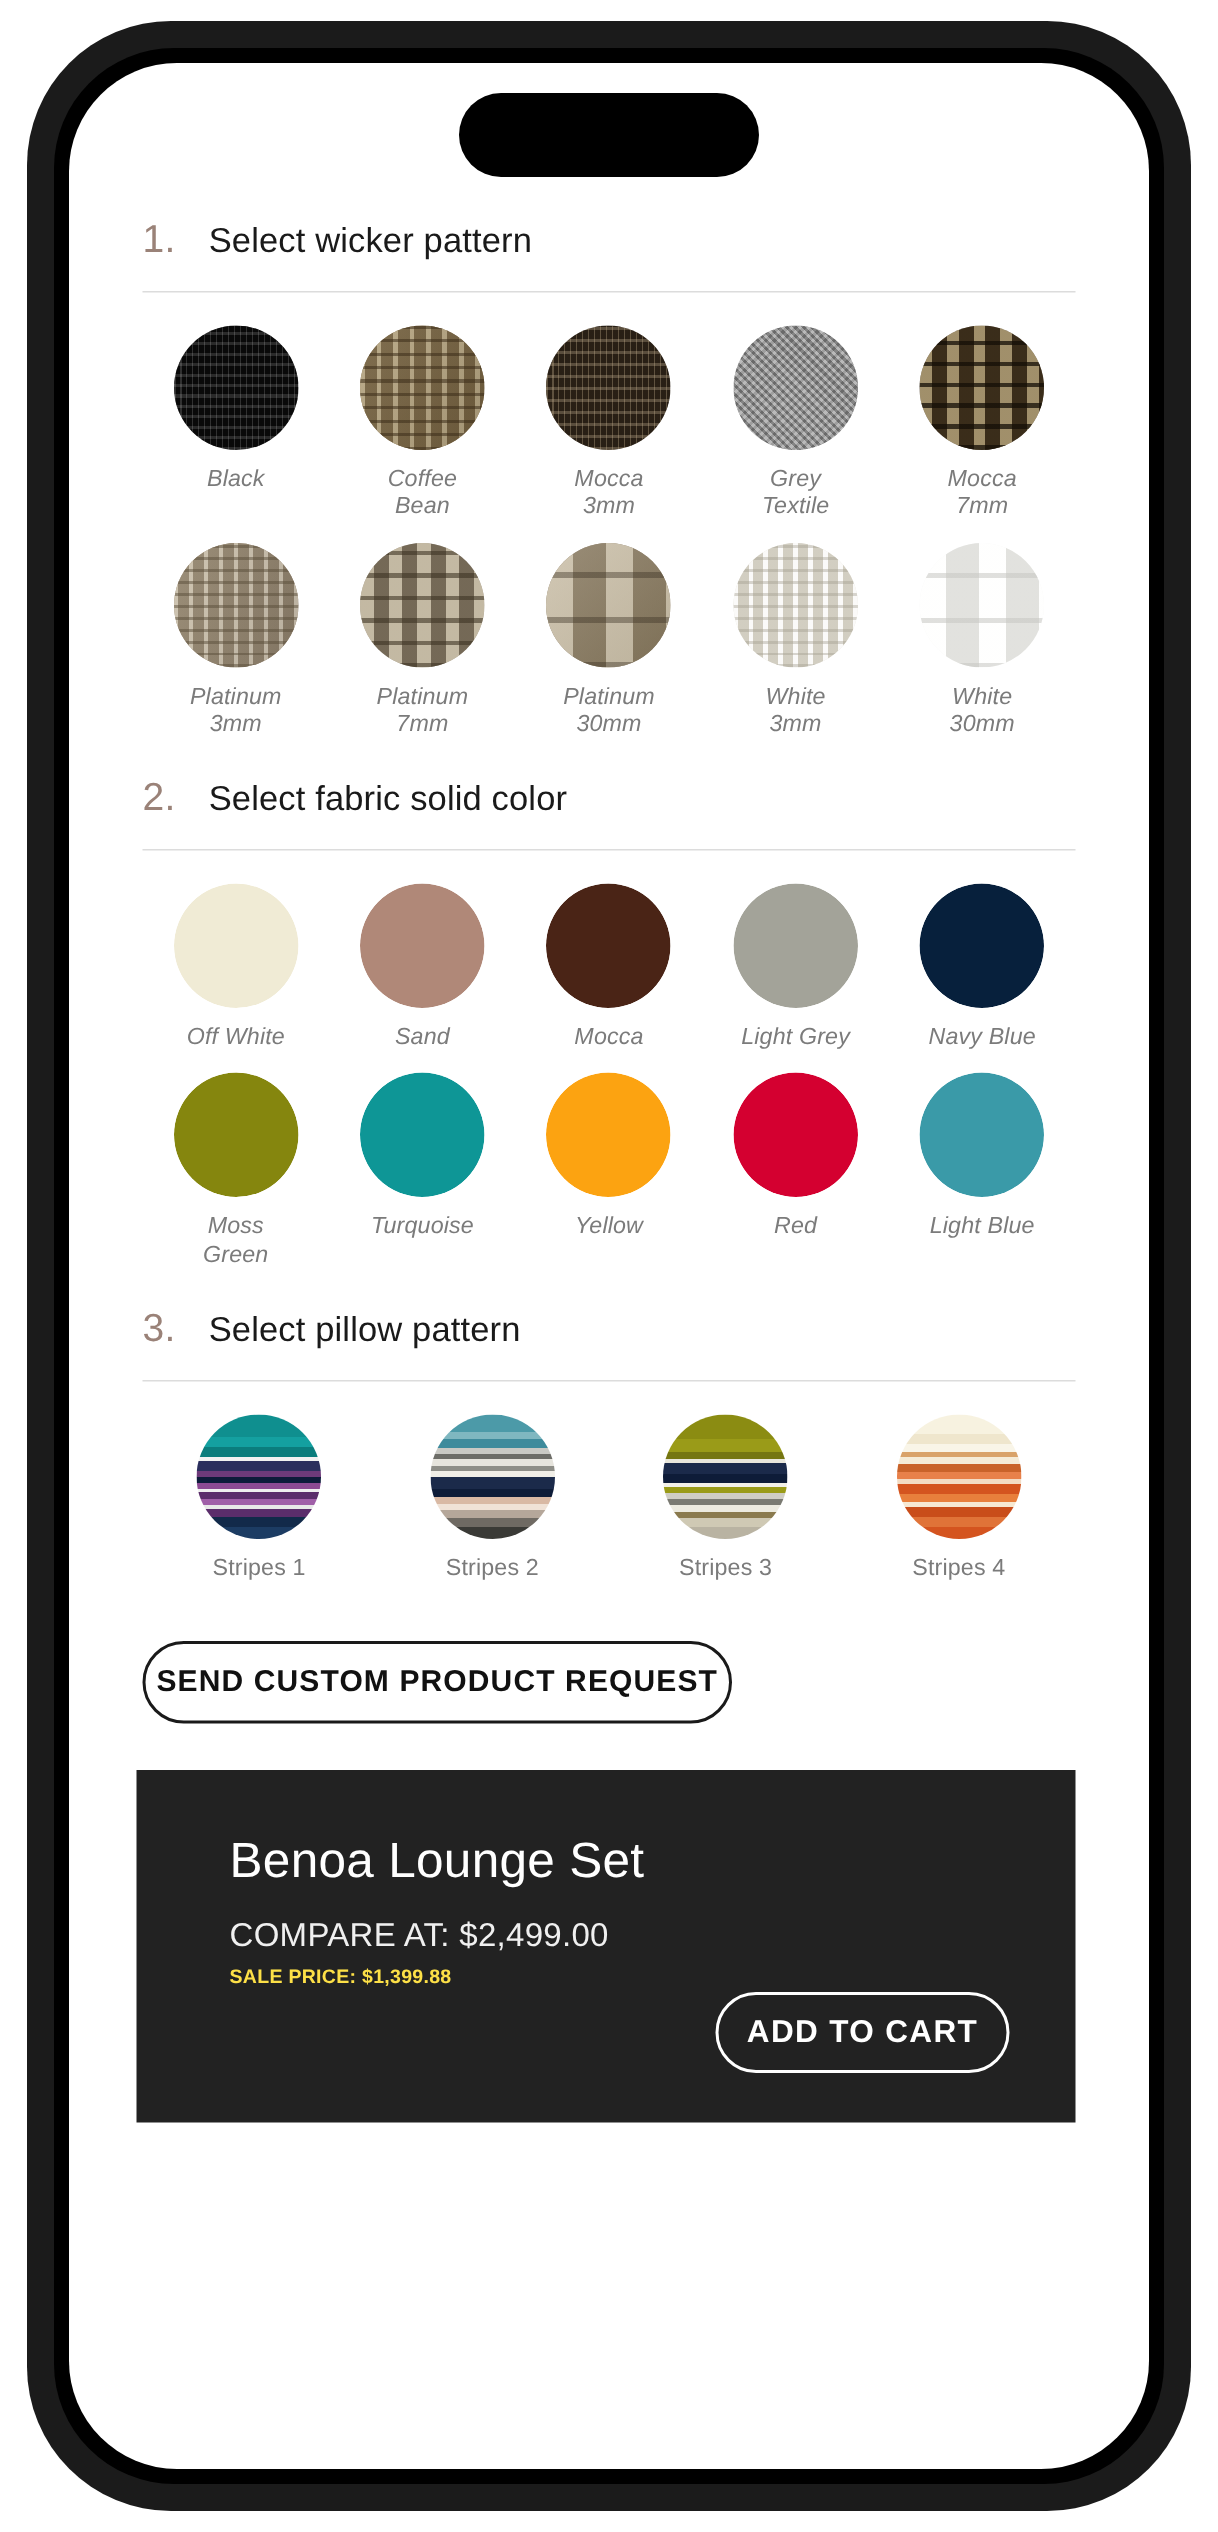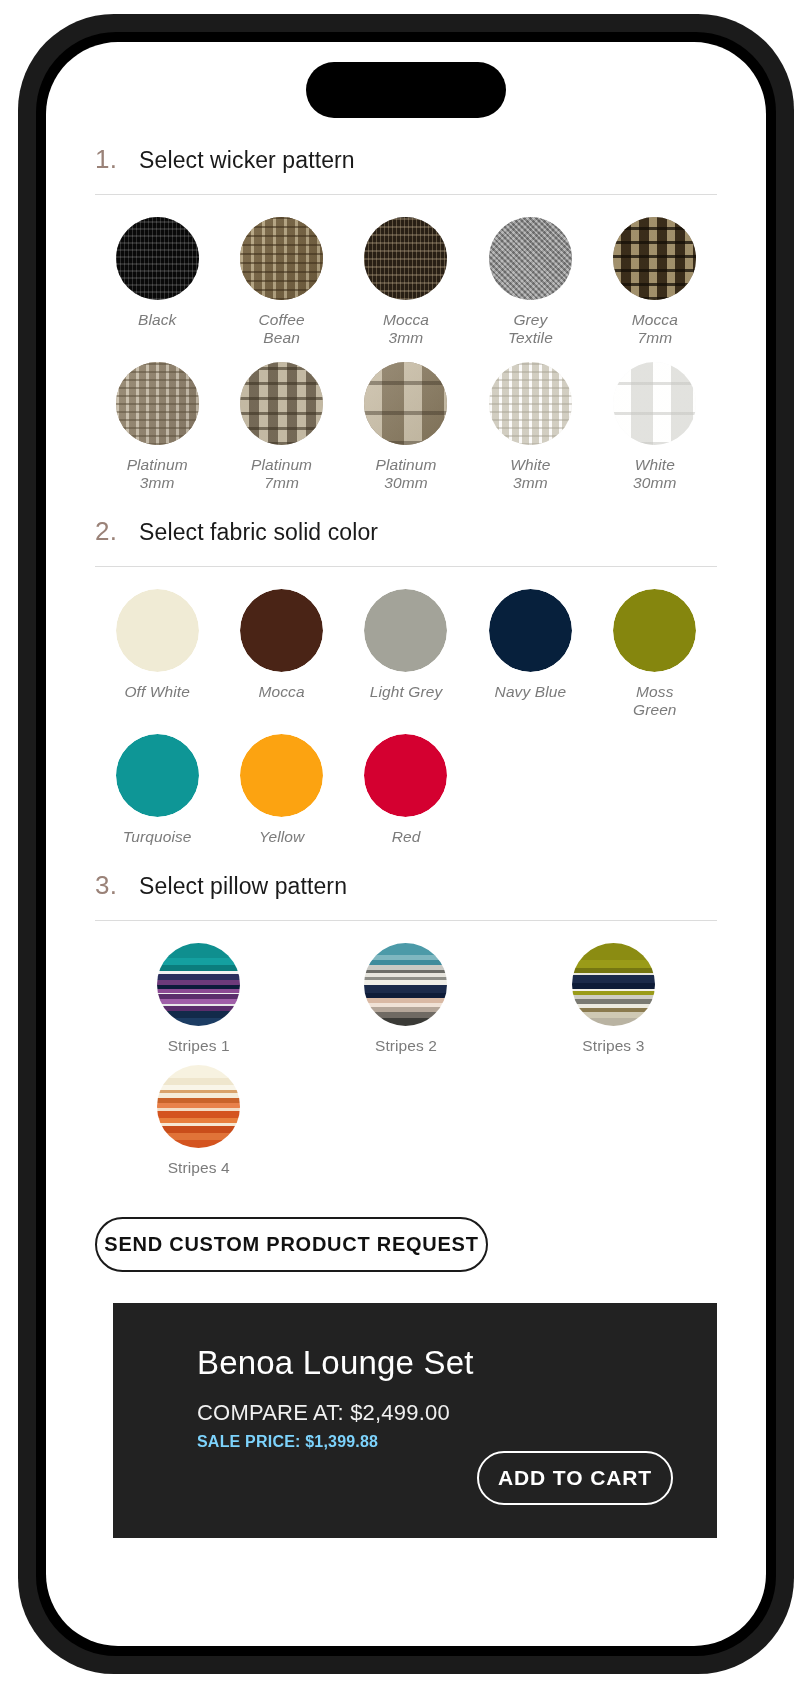--- a/index.html
+++ b/index.html
@@ -102,21 +102,21 @@
     margin-top: 11px;
     font-size: 15.5px;
     line-height: 1.18;
     color: #7b7b7b;
     text-align: center;
     letter-spacing: .1px;
     max-width: 104px;
   }
   .grid4 {
     display: grid;
-    grid-template-columns: repeat(3, 1fr);
+    grid-template-columns: repeat(4, 1fr);
     padding-top: 22px;
   }
 
   
   .tex { width: 100%; height: 100%; }
 
   
   .tex-black {
     background-color: #121212;
     background-image:
@@ -211,42 +211,42 @@
     font-weight: 700;
     letter-spacing: .75px;
     display: flex;
     align-items: center;
     justify-content: center;
     cursor: pointer;
   }
 
   
   .prod-bar {
-    margin: 31px 49px 0 67px;
+    margin: 31px 49px 0 45px;
     background: #222222;
-    padding: 41px 54px 44px 84px;
+    padding: 41px 54px 44px 62px;
     position: relative;
     min-height: 235px;
   }
   .prod-title {
     color: #ffffff;
     font-size: 33px;
     font-weight: 400;
     letter-spacing: .2px;
     margin-bottom: 18px;
   }
   .prod-compare {
     color: #f0f0f0;
     font-size: 22px;
     letter-spacing: .2px;
     margin-bottom: 7px;
   }
   .prod-sale {
-    color: #7dd3fc;
-    font-size: 16px;
+    color: #fde047;
+    font-size: 13px;
     font-weight: 700;
     letter-spacing: .2px;
   }
   .add-cart {
     position: absolute;
     right: 44px;
     bottom: 33px;
     width: 196px; height: 54px;
     border: 2px solid #ffffff;
     border-radius: 30px;
@@ -350,20 +350,26 @@
 
           <div class="grid" id="fabric-grid">
               <div class="cell">
                 <div class="sw">
                   <div class="solid" style="background: rgb(240, 235, 213);"></div>
                 </div>
                 <div class="sw-label">Off White</div>
               </div>
               <div class="cell">
                 <div class="sw">
+                  <div class="solid" style="background: rgb(176, 136, 120);"></div>
+                </div>
+                <div class="sw-label">Sand</div>
+              </div>
+              <div class="cell">
+                <div class="sw">
                   <div class="solid" style="background: rgb(74, 36, 22);"></div>
                 </div>
                 <div class="sw-label">Mocca</div>
               </div>
               <div class="cell">
                 <div class="sw">
                   <div class="solid" style="background: rgb(163, 163, 153);"></div>
                 </div>
                 <div class="sw-label">Light Grey</div>
               </div>
@@ -389,20 +395,26 @@
                 <div class="sw">
                   <div class="solid" style="background: rgb(252, 163, 17);"></div>
                 </div>
                 <div class="sw-label">Yellow</div>
               </div>
               <div class="cell">
                 <div class="sw">
                   <div class="solid" style="background: rgb(212, 0, 48);"></div>
                 </div>
                 <div class="sw-label">Red</div>
+              </div>
+              <div class="cell">
+                <div class="sw">
+                  <div class="solid" style="background: rgb(58, 154, 168);"></div>
+                </div>
+                <div class="sw-label">Light Blue</div>
               </div>
             </div>
 
           <div class="section-head">
             <span class="sec-num">3.</span>
             <span class="sec-title">Select pillow pattern</span>
           </div>
           <div class="divider"></div>
 
           <div class="grid4" id="pillow-grid">

